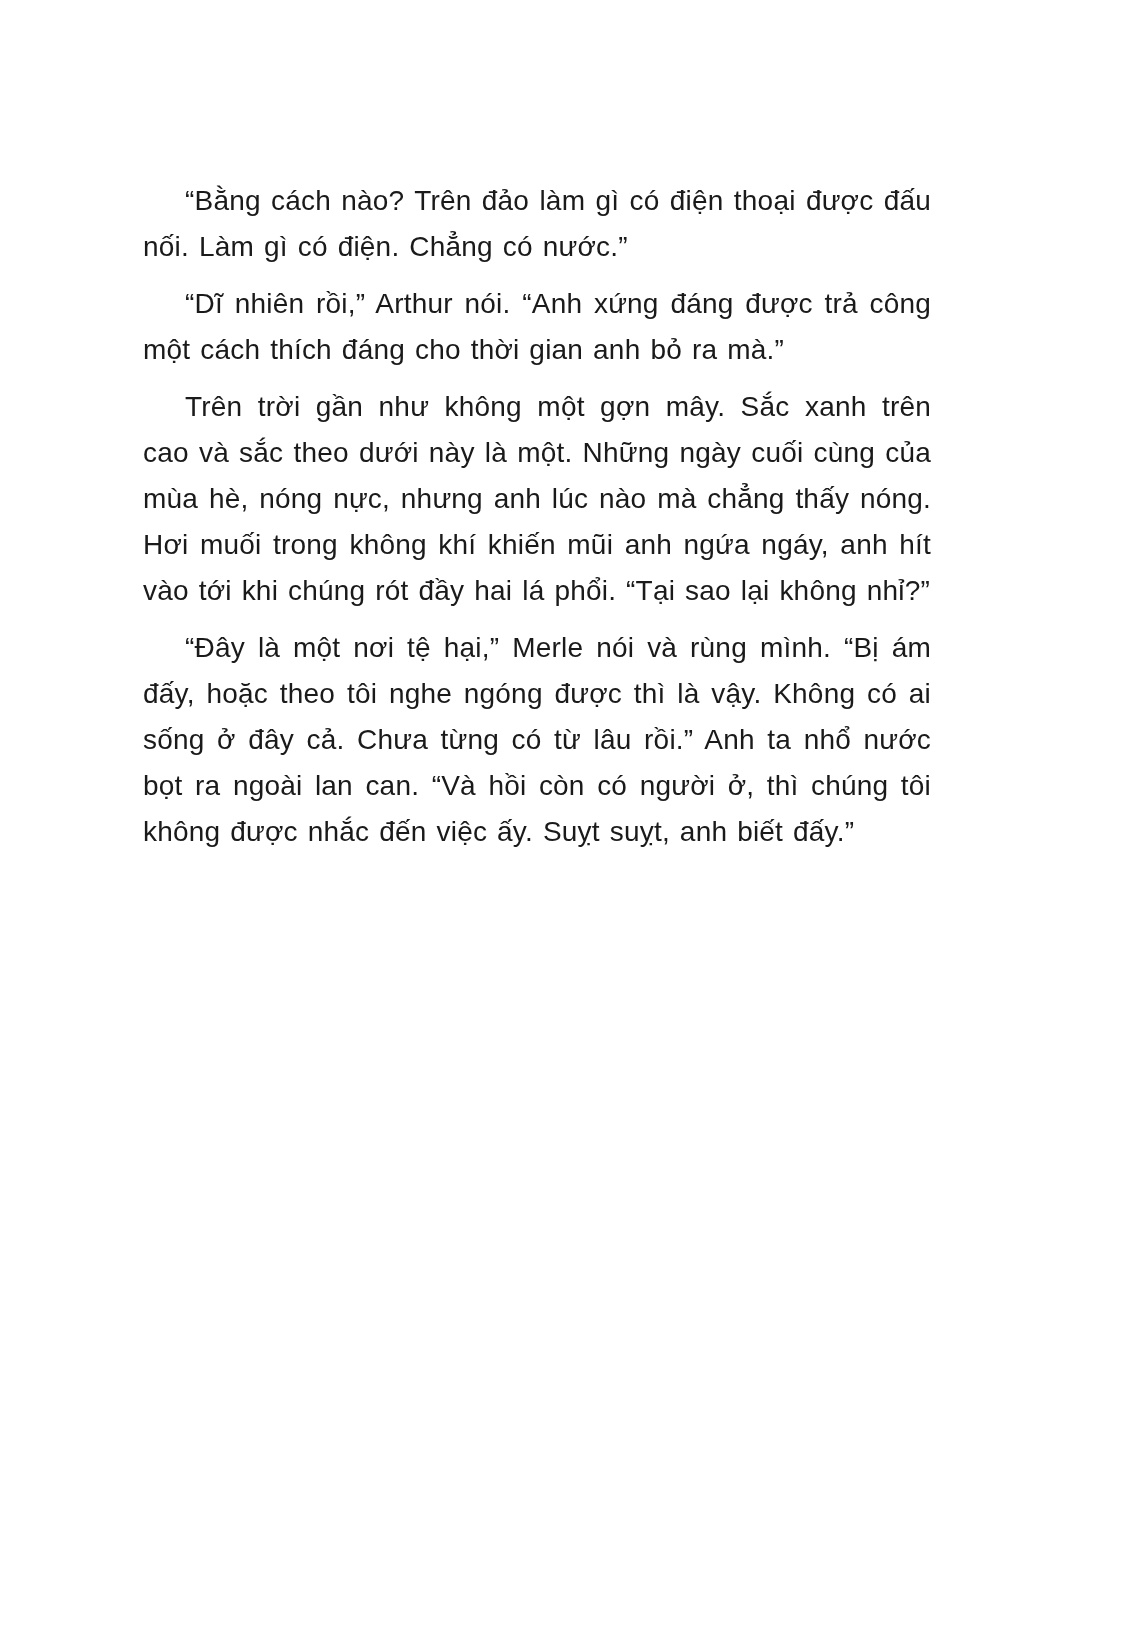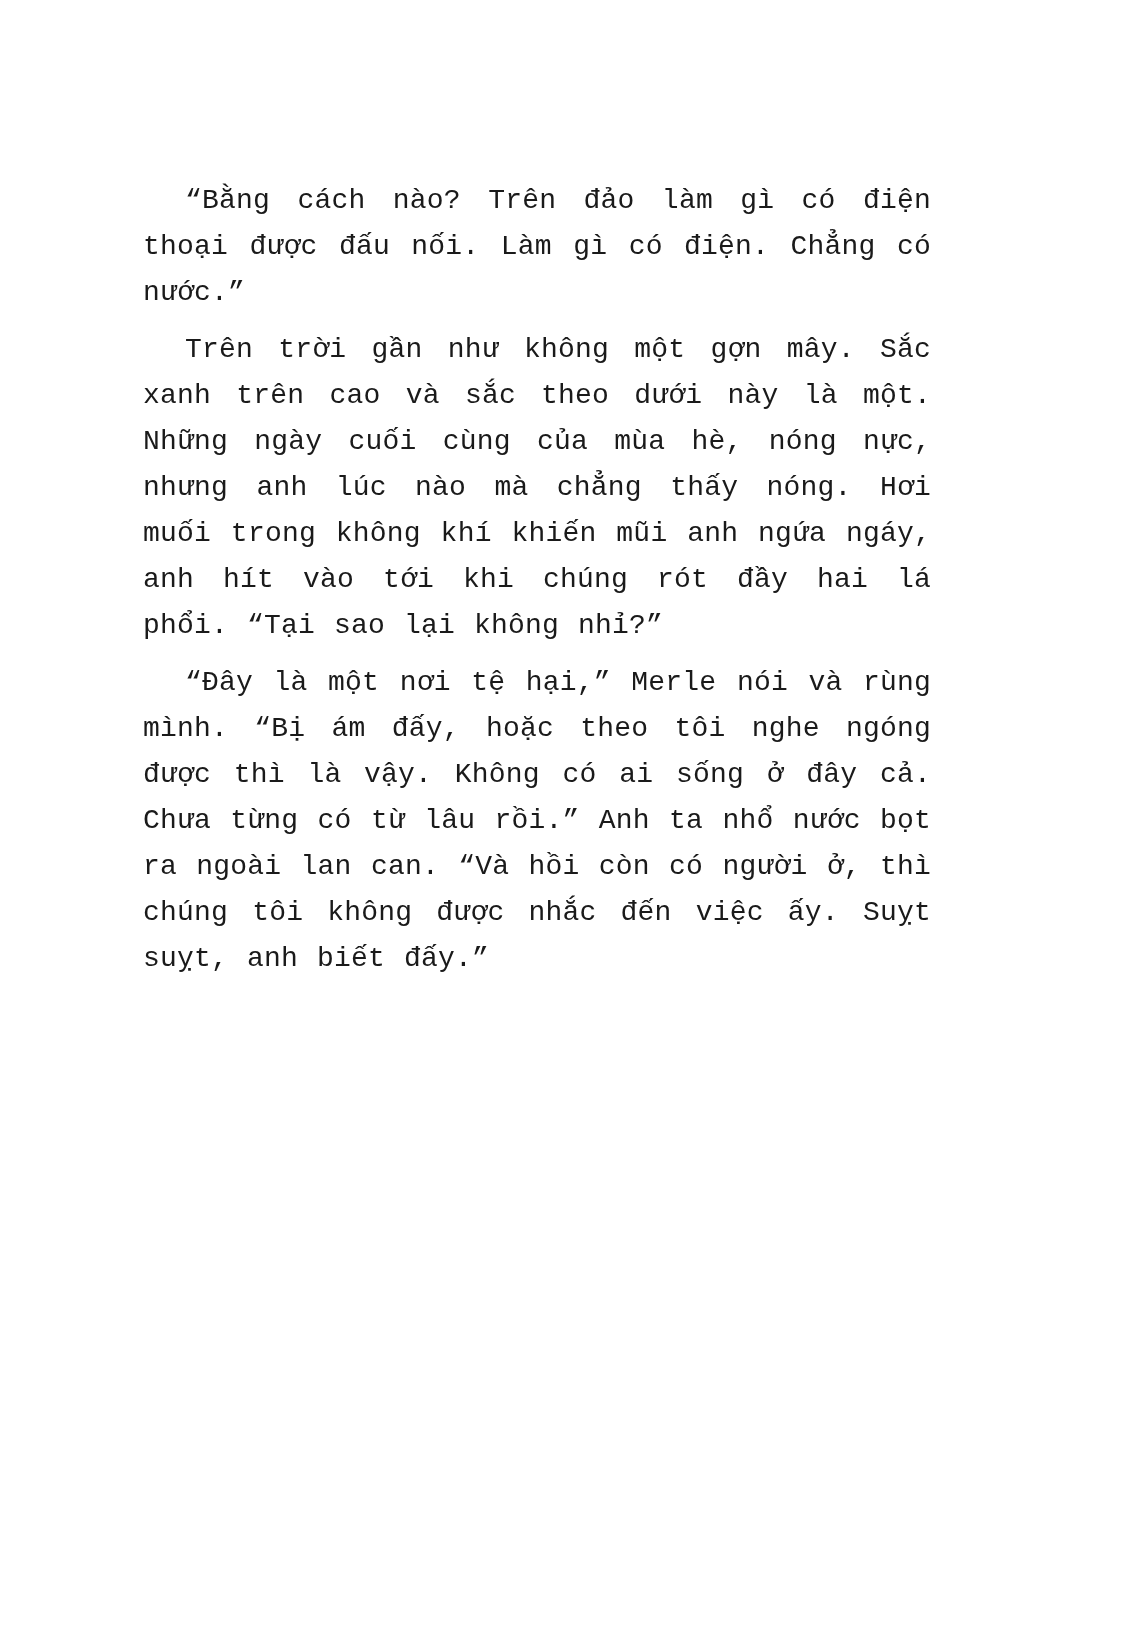--- a/index.html
+++ b/index.html
@@ -5,21 +5,21 @@
   html, body {
     margin: 0;
     padding: 0;
     background: #ffffff;
   }
   .page {
     position: relative;
     width: 1126px;
     height: 1231px;
     background: #ffffff;
-    font-family: Liberation Mono, monospace;
+    font-family: Liberation Sans, sans-serif;
     color: #1a1a1a;
     overflow: hidden;
   }
   .text-block {
     position: absolute;
     left: 143px;
     top: 178px;
     width: 788px;
   }
   .text-block p {
@@ -41,19 +41,20 @@
     text-align: right;
   }
 </style>
 </head>
 <body>
 
 <div class="page">
 
   <div class="text-block">
     <p>“Bằng cách nào? Trên đảo làm gì có điện thoại được đấu nối. Làm gì có điện. Chẳng có nước.”</p>
+    <p>“Dĩ nhiên rồi,” Arthur nói. “Anh xứng đáng được trả công một cách thích đáng cho thời gian anh bỏ ra mà.”</p>
     <p>Trên trời gần như không một gợn mây. Sắc xanh trên cao và sắc theo dưới này là một. Những ngày cuối cùng của mùa hè, nóng nực, nhưng anh lúc nào mà chẳng thấy nóng. Hơi muối trong không khí khiến mũi anh ngứa ngáy, anh hít vào tới khi chúng rót đầy hai lá phổi. “Tại sao lại không nhỉ?”</p>
     <p>“Đây là một nơi tệ hại,” Merle nói và rùng mình. “Bị ám đấy, hoặc theo tôi nghe ngóng được thì là vậy. Không có ai sống ở đây cả. Chưa từng có từ lâu rồi.” Anh ta nhổ nước bọt ra ngoài lan can. “Và hồi còn có người ở, thì chúng tôi không được nhắc đến việc ấy. Suỵt suỵt, anh biết đấy.”</p>
   </div>
 
   <div class="page-footer">T.J. Klune | 2</div>
 
 </div>
 
 </body></html>

